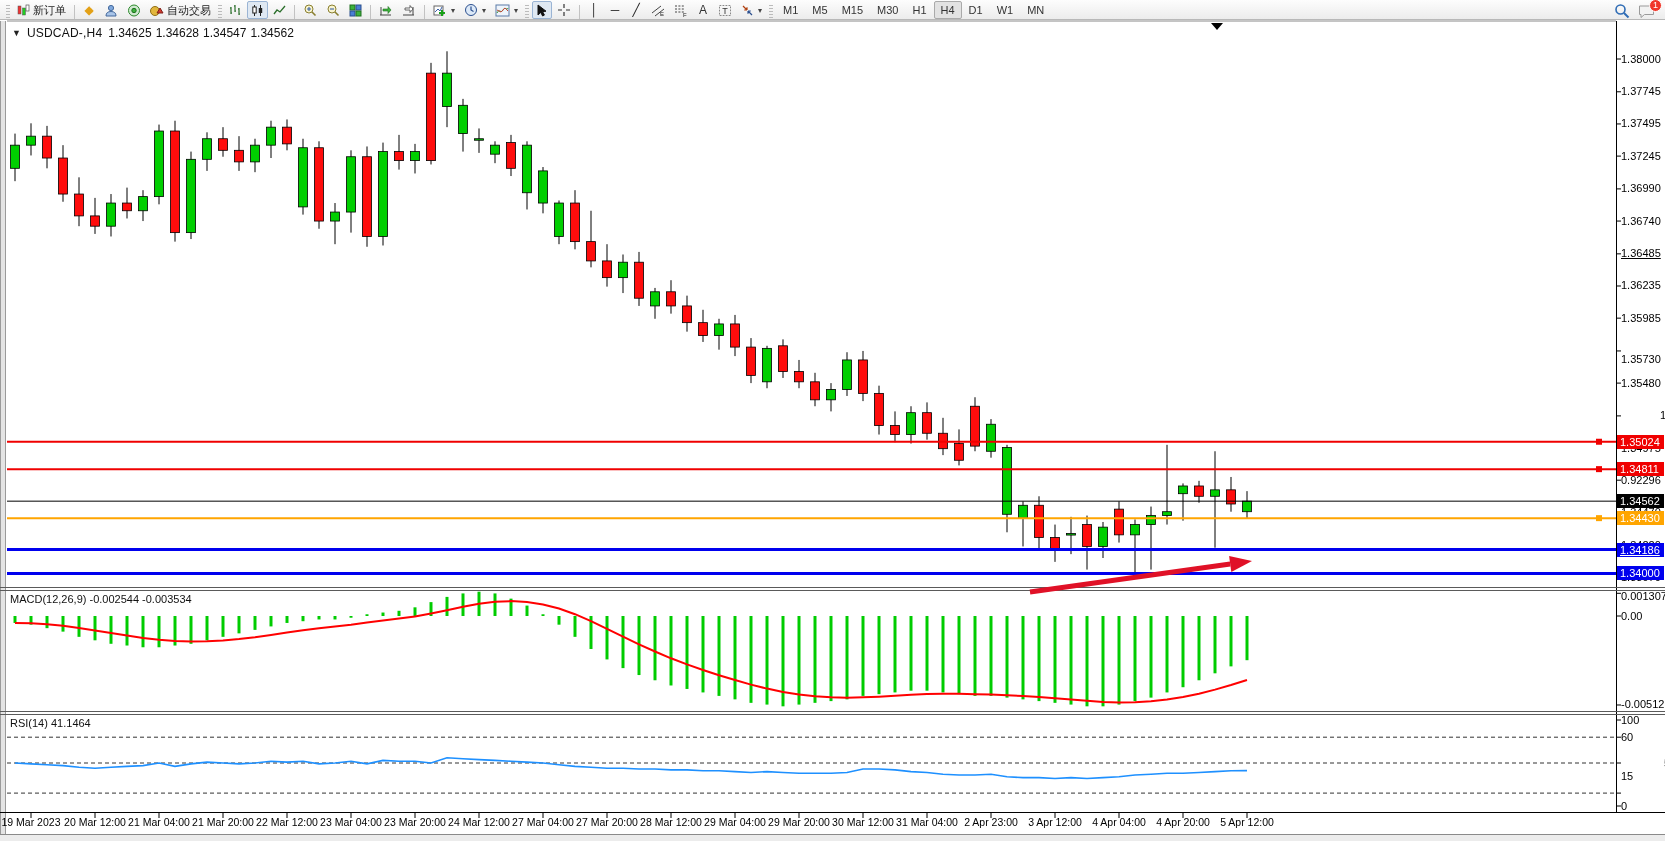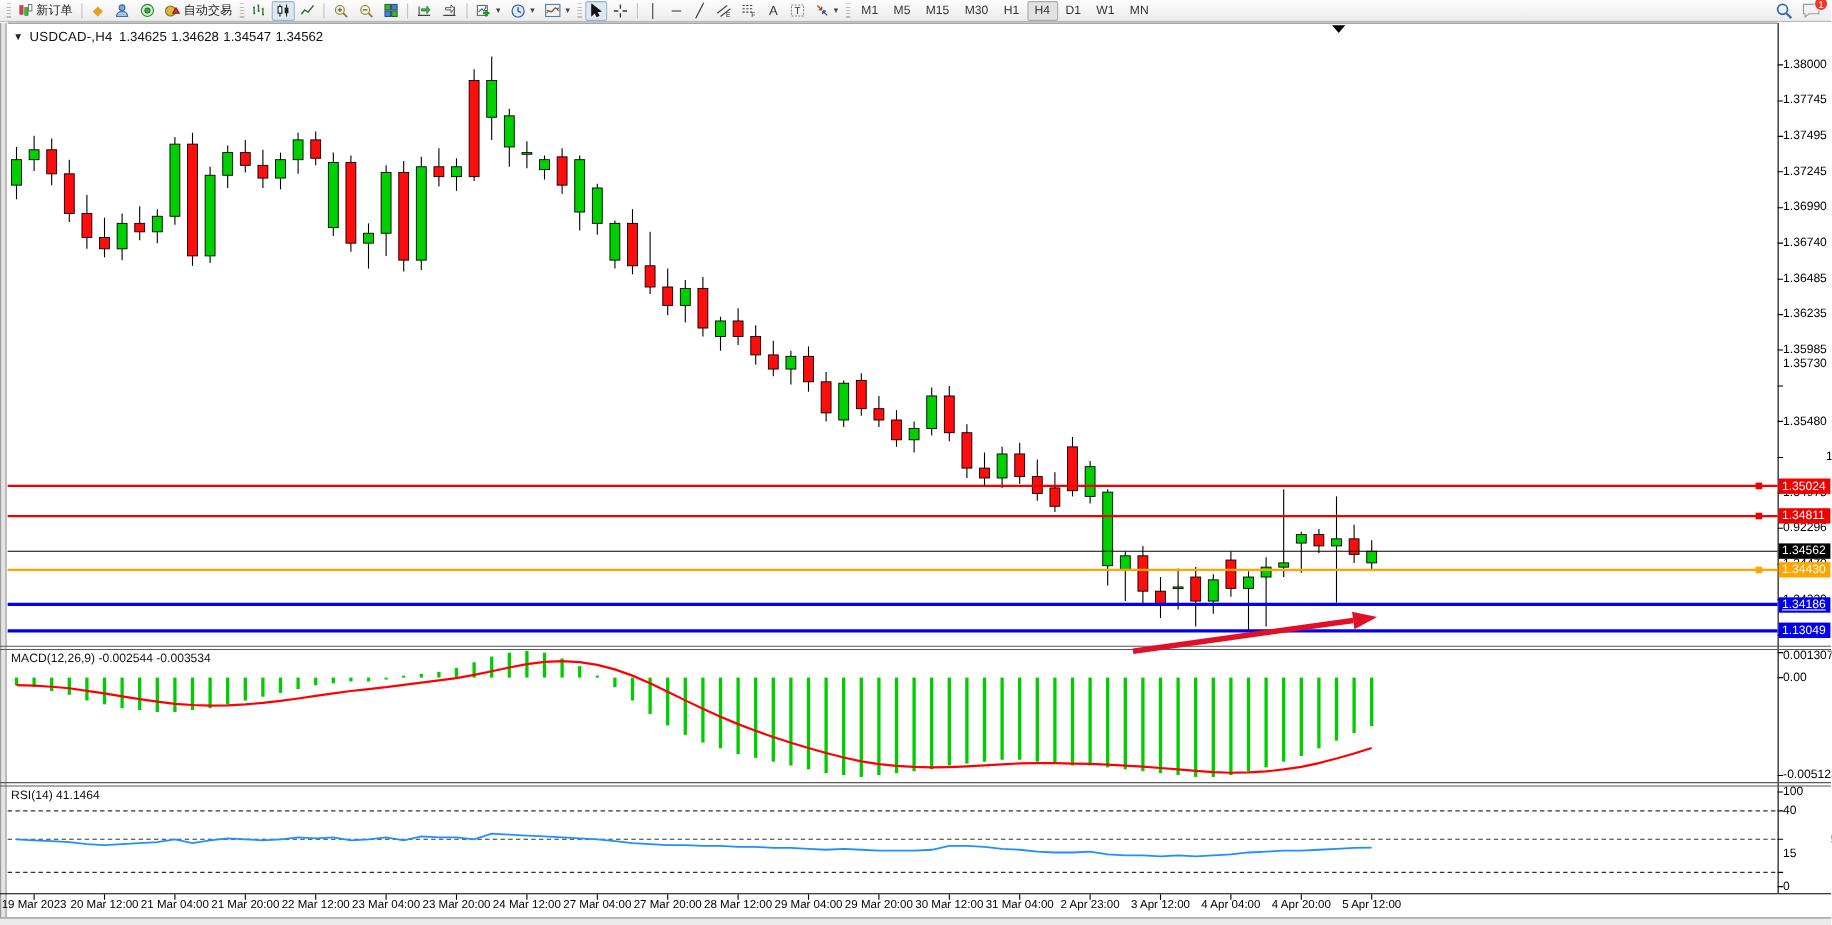--- a/index.html
+++ b/index.html
@@ -7,21 +7,21 @@
   body {
     width:1665px; height:841px; overflow:hidden; position:relative;
     font-family:"Liberation Sans","DejaVu Sans",sans-serif;
     background:#ffffff; font-size:11px; color:#000;
   }
   
   #toolbar {
     position:absolute; left:0; top:0; width:1665px; height:20px;
     background:linear-gradient(#fdfdfd,#ececec);
     border-bottom:1px solid #b8b8b8;
-    display:flex; align-items:center; padding:0 4px; gap:1px; z-index:50;
+    display:flex; align-items:flex-end; padding:0 4px; gap:1px; z-index:50;
   }
   .tb-btn {
     height:18px; min-width:20px; display:flex; align-items:center; justify-content:center;
     padding:0 3px; border:1px solid transparent; border-radius:2px; cursor:default;
     font-size:11px; color:#222; gap:3px; background:transparent;
   }
   .tb-btn.active { background:#dfe8f2; border-color:#9ab4d4; }
   .tb-sep { width:1px; height:14px; background:#c2c2c2; margin:0 3px; }
   .tb-grip { width:4px; height:14px; margin:0 2px;
     background:repeating-linear-gradient(#bbb 0 1px, transparent 1px 3px); }
@@ -592,51 +592,51 @@
     <span>RSI(14)</span>
     <span>41.1464</span>
   </div>
   <div id="price-ticks">
       <div class="ax-label" style="top: 52.5px;">1.38000</div>
       <div class="ax-label" style="top: 85.2955px;">1.37745</div>
       <div class="ax-label" style="top: 117.448px;">1.37495</div>
       <div class="ax-label" style="top: 149.601px;">1.37245</div>
       <div class="ax-label" style="top: 182.396px;">1.36990</div>
       <div class="ax-label" style="top: 214.549px;">1.36740</div>
-      <div class="ax-label" style="top: 247.344px;">1.36485</div>
+      <div class="ax-label" style="top: 247.344px; text-decoration: underline;">1.36485</div>
       <div class="ax-label" style="top: 279.497px;">1.36235</div>
       <div class="ax-label" style="top: 311.649px;">1.35985</div>
-      <div class="ax-label" style="top: 325px; text-align: right;">1.35730</div>
+      <div class="ax-label" style="top: 353px; text-align: right;">1.35730</div>
       <div class="ax-label" style="top: 376.597px;">1.35480</div>
       <div class="ax-label" style="top: 409.393px; margin-left: 39px;">1.35225</div>
       <div class="ax-label" style="top: 441.545px;">1.34975</div>
       <div class="ax-label" style="top: 473.698px;">0.92296</div>
       <div class="ax-label" style="top: 506.493px;">1.34470</div>
       <div class="ax-label" style="top: 538.646px;">1.34220</div>
       <div class="ax-label" style="top: 570.798px;">1.33970</div>
     </div>
   <div id="macd-ticks">
       <div class="ax-label" style="top: 589.5px;">0.001307</div>
       <div class="ax-label" style="top: 609.5px;">0.00</div>
       <div class="ax-label" style="top: 698.487px;">-0.005123</div>
     </div>
   <div id="rsi-ticks">
       <div class="ax-label" style="top: 713.5px;">100</div>
-      <div class="ax-label" style="top: 730.7px;">40</div>
+      <div class="ax-label" style="top: 730.7px;">60</div>
       <div class="ax-label" style="top: 756.5px; padding-left: 43px;">50</div>
       <div class="ax-label" style="top: 770px; text-align: right;">15</div>
       <div class="ax-label" style="top: 799.5px;">0</div>
     </div>
   <div id="badges">
       <div class="badge" style="top: 434.743px; background: rgb(240, 0, 0); color: rgb(255, 255, 255);">1.35024</div>
       <div class="badge" style="top: 462.137px; background: rgb(240, 0, 0); color: rgb(255, 255, 255);">1.34811</div>
       <div class="badge" style="top: 494.161px; background: rgb(0, 0, 0); color: rgb(255, 255, 255);">1.34562</div>
       <div class="badge" style="top: 511.138px; background: rgb(255, 165, 0); color: rgb(255, 255, 255);">1.34430</div>
       <div class="badge" style="top: 542.519px; background: rgb(0, 0, 238); color: rgb(255, 255, 255); text-decoration: underline;">1.34186</div>
-      <div class="badge" style="top: 566.44px; background: rgb(0, 0, 238); color: rgb(255, 255, 255);">1.13049</div>
+      <div class="badge" style="top: 566.44px; background: rgb(0, 0, 238); color: rgb(255, 255, 255);">1.34000</div>
     </div>
   <div id="dates">
       <div class="date-label" style="left: -15px;">19 Mar 2023</div>
       <div class="date-label" style="left: 49px;">20 Mar 12:00</div>
       <div class="date-label" style="left: 113px;">21 Mar 04:00</div>
       <div class="date-label" style="left: 177px;">21 Mar 20:00</div>
       <div class="date-label" style="left: 241px;">22 Mar 12:00</div>
       <div class="date-label" style="left: 305px;">23 Mar 04:00</div>
       <div class="date-label" style="left: 369px;">23 Mar 20:00</div>
       <div class="date-label" style="left: 433px;">24 Mar 12:00</div>

